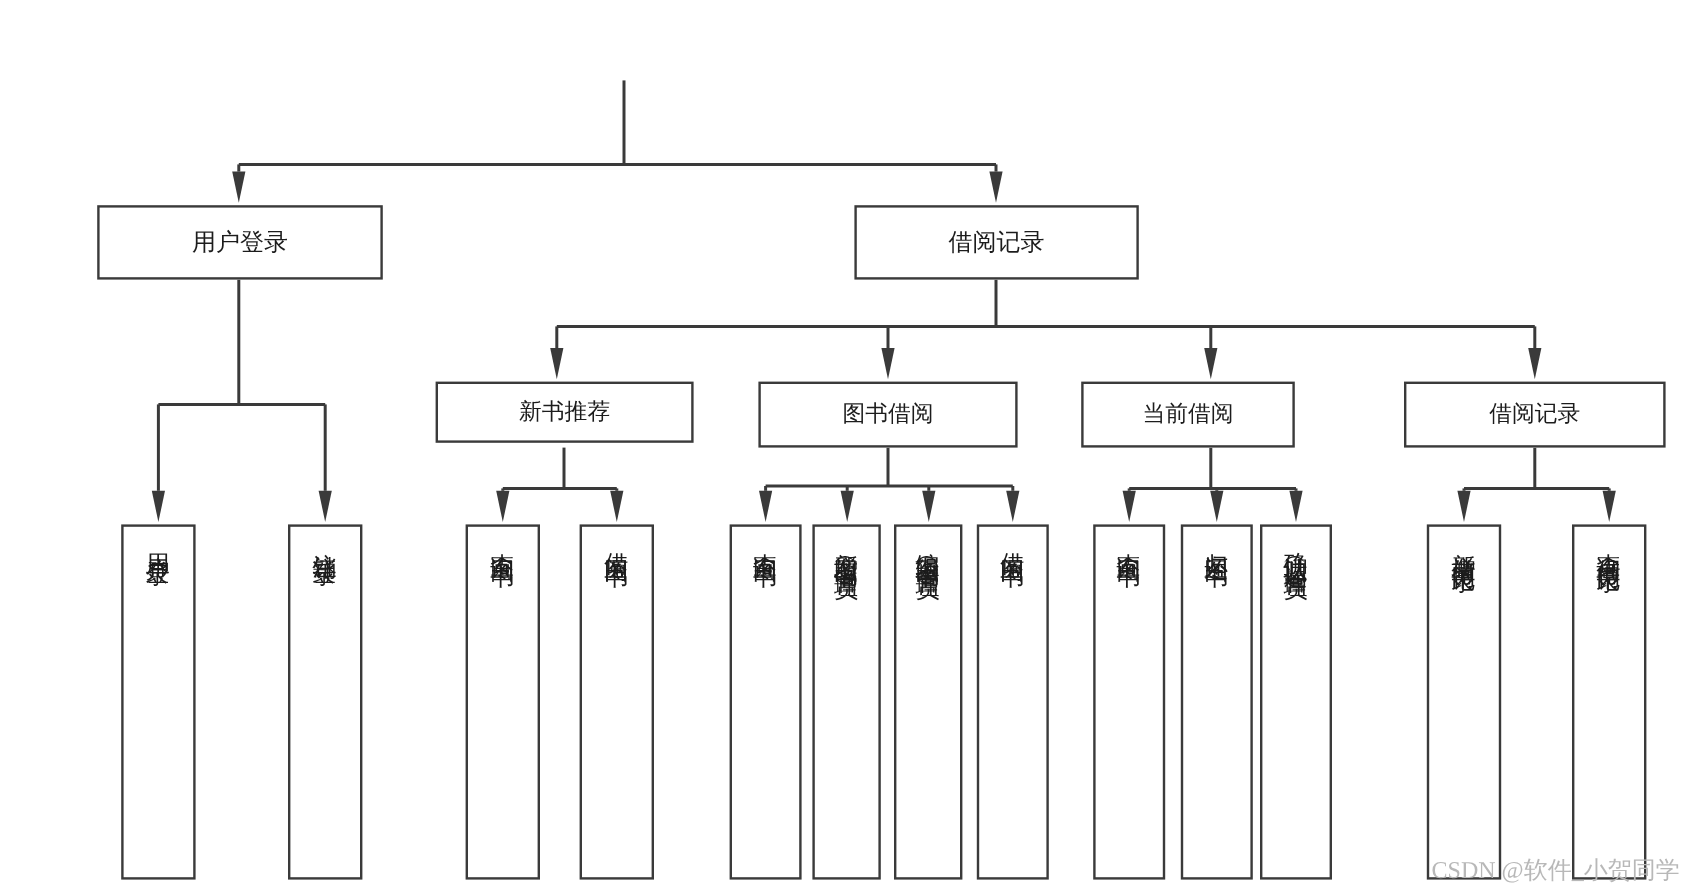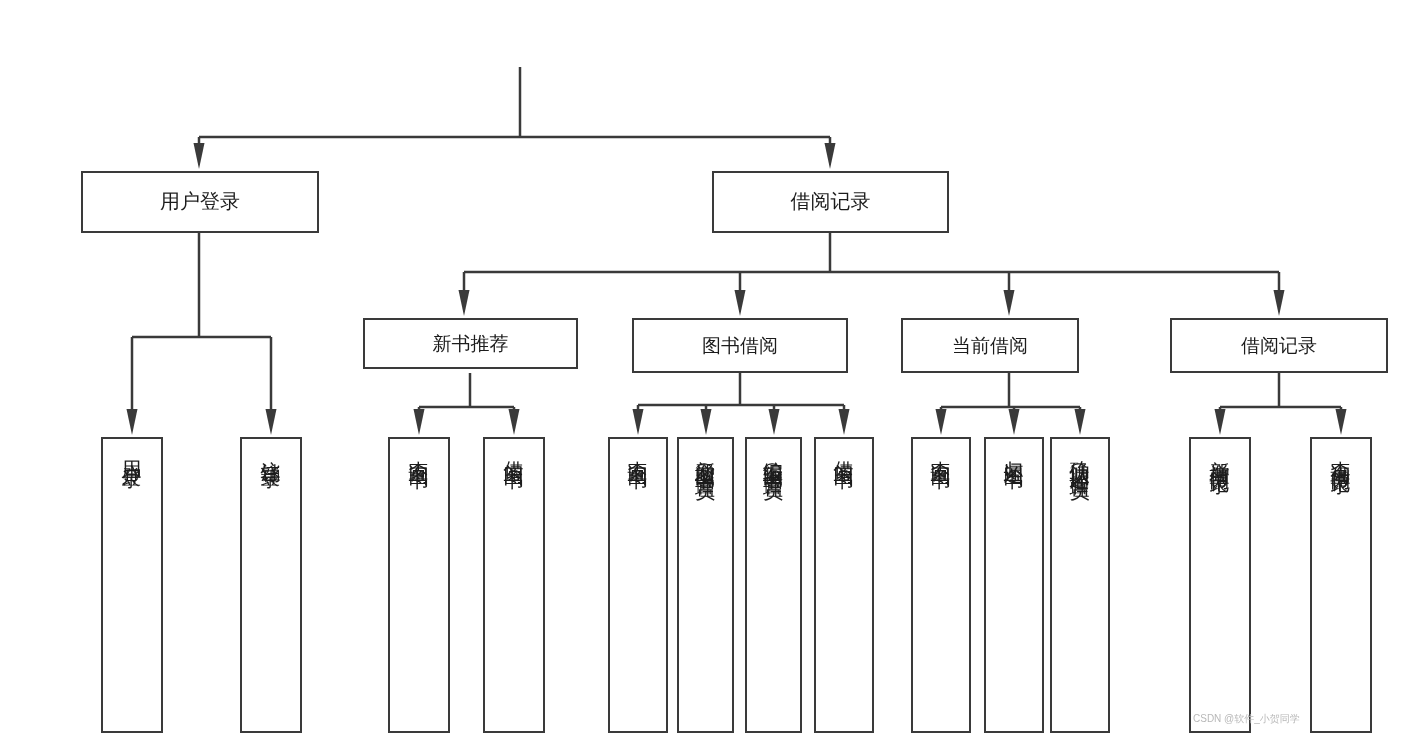--- a/index.html
+++ b/index.html
@@ -62,25 +62,25 @@
     text-orientation: upright;
     font-size: 20px;
     letter-spacing: 3px;
     line-height: 1;
     white-space: nowrap;
   }
   #watermark {
     position: absolute;
     left: 1193px;
     top: 712px;
-    font-size: 10px;
+    font-size: 20px;
     color: #b8b8b8;
     white-space: nowrap;
     z-index: 5;
-    font-family: Liberation Sans, sans-serif;
+    font-family: Liberation Serif, serif;
   }
 </style>
 </head>
 <body>
 
 <div id="diagram-root">
 
   <svg id="edge-layer" viewBox="0 0 1405 747" xmlns="http://www.w3.org/2000/svg">
       <line x1="520" y1="67" x2="520" y2="137" stroke="#3a3a3a" stroke-width="2.5"></line>
       <line x1="199" y1="137" x2="830" y2="137" stroke="#3a3a3a" stroke-width="2.5"></line>

